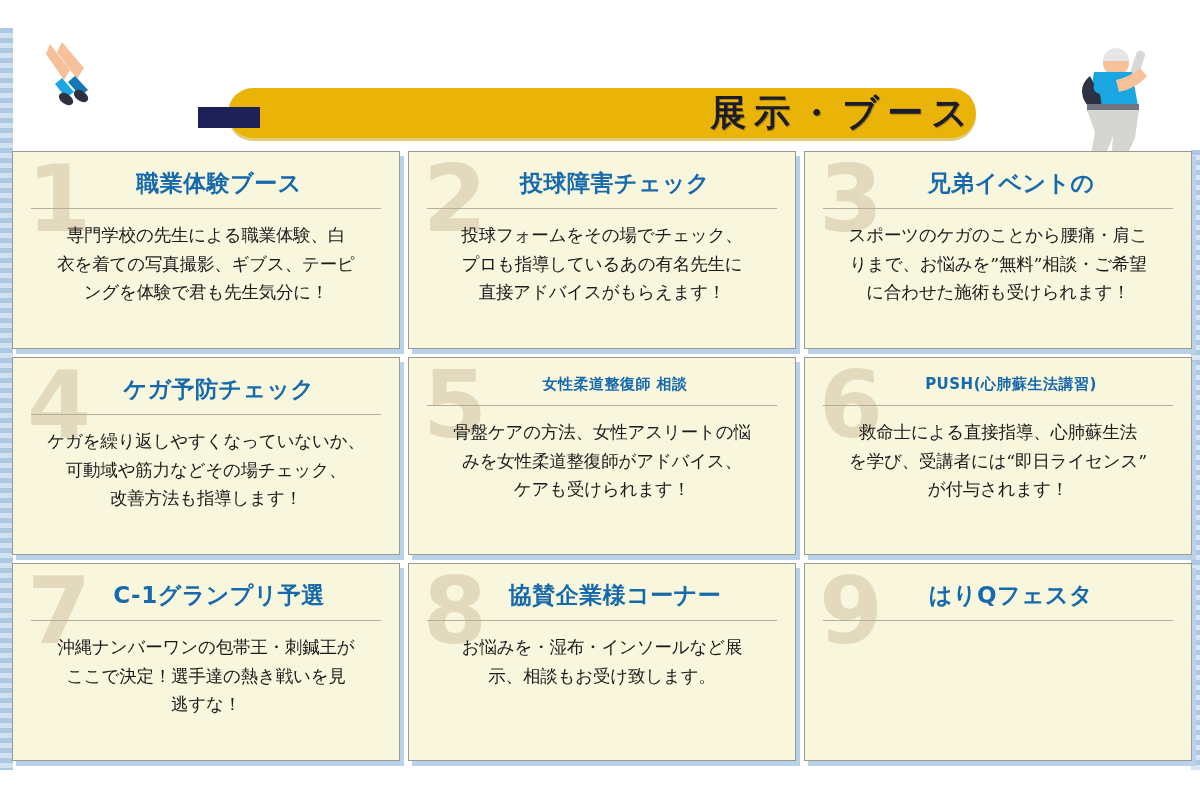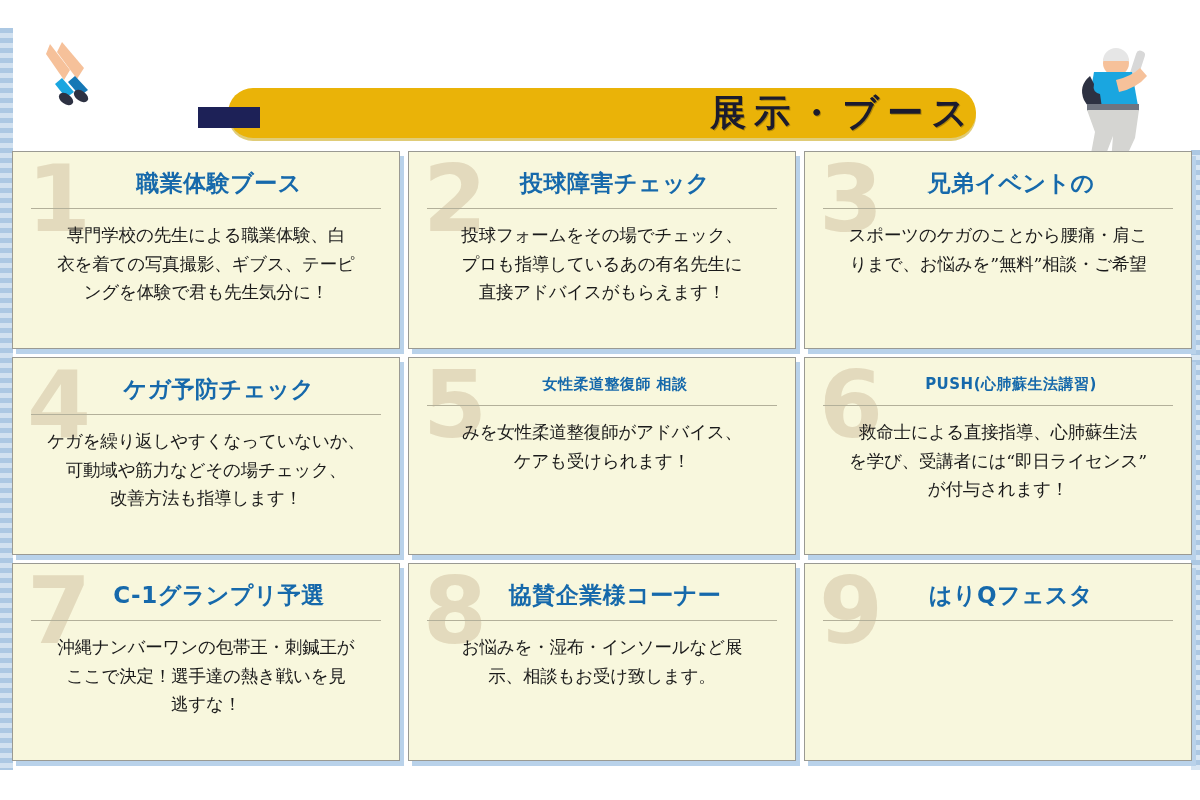--- a/index.html
+++ b/index.html
@@ -249,39 +249,41 @@
       </div>
     </div>
 
     <div class="card">
       <div class="card-num">3</div>
       <div class="card-title">兄弟イベントの</div>
       <div class="card-rule"></div>
       <div class="card-body">
         <span>スポーツのケガのことから腰痛・肩こ</span>
         <span>りまで、お悩みを”無料”相談・ご希望</span>
+        <span>に合わせた施術も受けられます！</span>
       </div>
     </div>
 
     <div class="card">
       <div class="card-num">4</div>
       <div class="card-title">ケガ予防チェック</div>
       <div class="card-rule"></div>
       <div class="card-body">
         <span>ケガを繰り返しやすくなっていないか、</span>
         <span>可動域や筋力などその場チェック、</span>
         <span>改善方法も指導します！</span>
       </div>
     </div>
 
     <div class="card">
       <div class="card-num">5</div>
       <div class="card-title sm">女性柔道整復師 相談</div>
       <div class="card-rule"></div>
       <div class="card-body">
+        <span>骨盤ケアの方法、女性アスリートの悩</span>
         <span>みを女性柔道整復師がアドバイス、</span>
         <span>ケアも受けられます！</span>
       </div>
     </div>
 
     <div class="card">
       <div class="card-num">6</div>
       <div class="card-title sm">PUSH(心肺蘇生法講習)</div>
       <div class="card-rule"></div>
       <div class="card-body">

